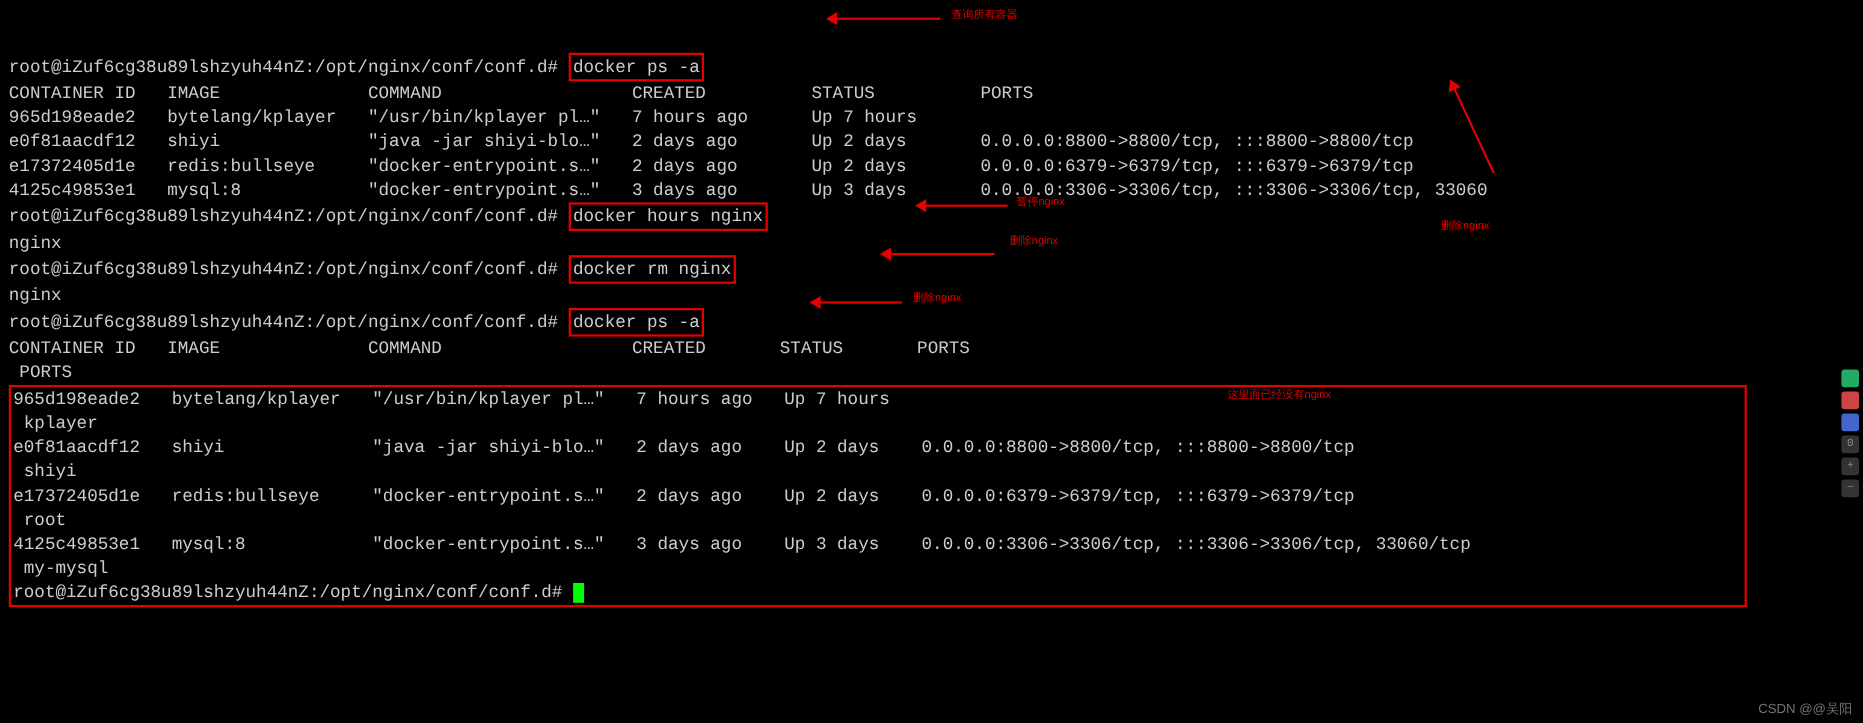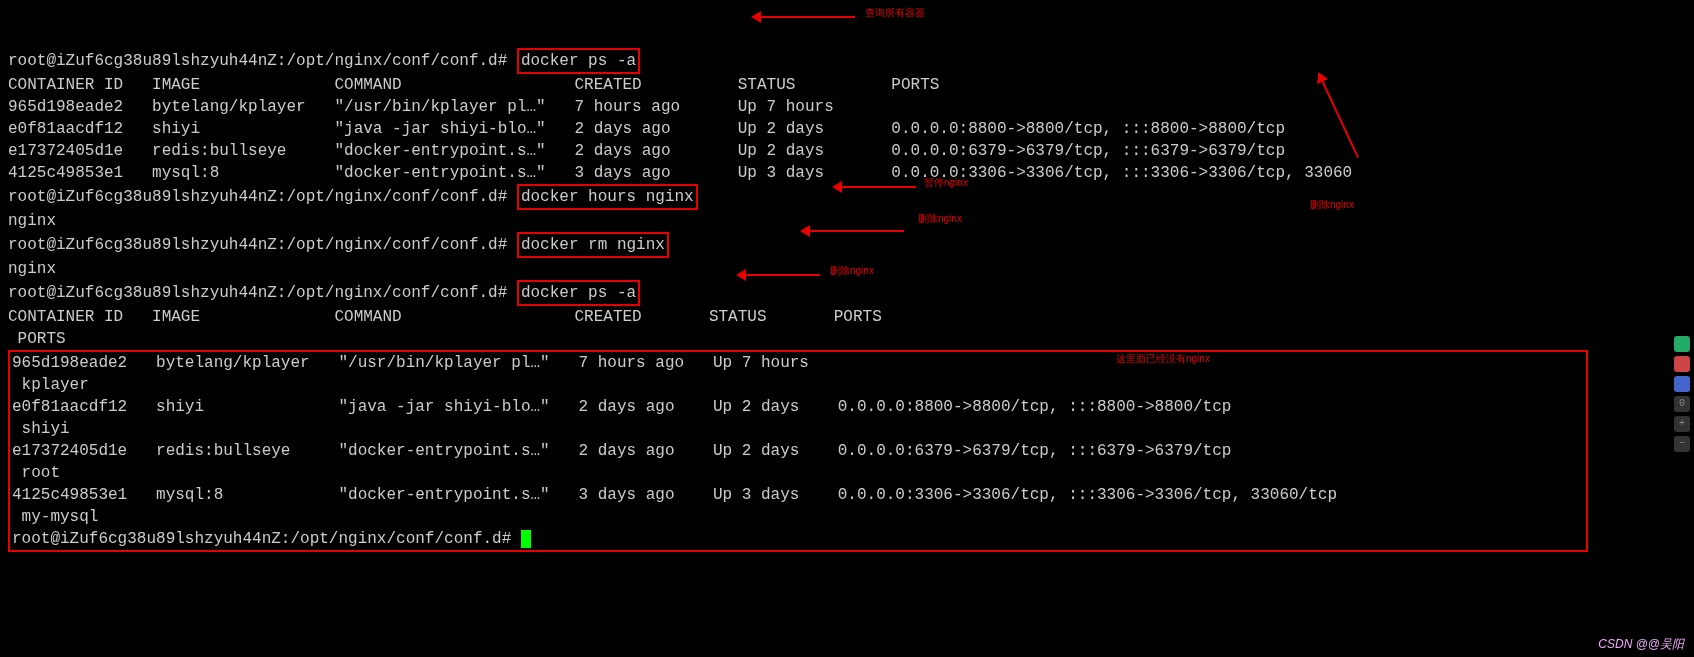--- a/index.html
+++ b/index.html
@@ -67,24 +67,23 @@
     display: inline-block;
     width: 10px;
     height: 18px;
     background: #00ff00;
     vertical-align: middle;
   }
   .watermark {
     position: absolute;
     right: 10px;
     bottom: 4px;
-    color: #f0abfc;
+    color: #737373;
     font-size: 12px;
     font-family: sans-serif;
-    font-style: italic;
   }
   .sidebar {
     position: absolute;
     right: 0;
     top: 332px;
     width: 20px;
     height: 180px;
   }
   .sb-item {
     width: 16px;

